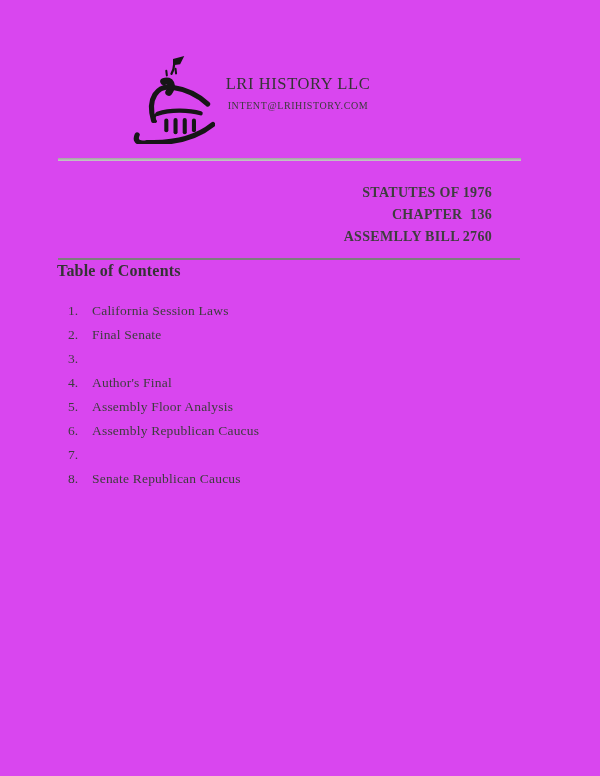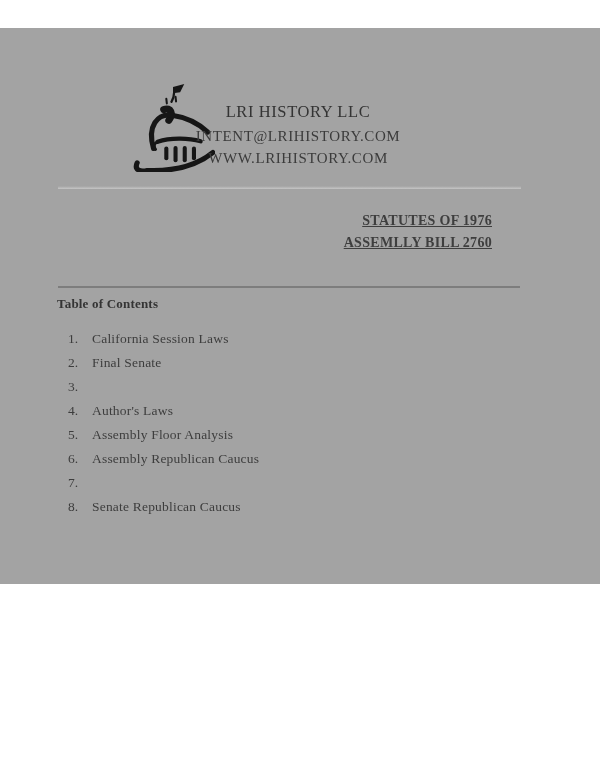--- a/index.html
+++ b/index.html
@@ -3,26 +3,25 @@
 <meta charset="utf-8">
 <style>
   html, body {
     margin: 0;
     padding: 0;
     background: #ffffff;
   }
   .page {
     position: relative;
     width: 600px;
-    height: 556px;
-    background: #a3a3a3;
+    height: 776px;
+    background: #d946ef;
     font-family: "Liberation Serif", "DejaVu Serif", serif;
     color: #3a3a3a;
     overflow: hidden;
-    margin-top: 28px;
   }
 
   
   .logo {
     position: absolute;
     left: 133px;
     top: 56px;
     width: 82px;
     height: 88px;
   }
@@ -34,21 +33,21 @@
     text-align: center;
     color: #3b3b3b;
   }
   .company-name {
     font-size: 16.5px;
     letter-spacing: 0.6px;
     margin-bottom: 6px;
     color: #343434;
   }
   .contact-line {
-    font-size: 15px;
+    font-size: 10px;
     letter-spacing: 0.6px;
     margin-bottom: 5px;
     color: #3b3b3b;
   }
 
   
   .divider-top {
     position: absolute;
     left: 58px;
     top: 158px;
@@ -72,30 +71,29 @@
     right: 108px;
     text-align: right;
     font-weight: bold;
     font-size: 14px;
     line-height: 22px;
     letter-spacing: 0.3px;
     color: #3e3e3e;
   }
   .reference-line {
     white-space: pre-wrap; 
-    text-decoration: underline;
   }
 
   
   .toc-title {
     position: absolute;
     left: 57px;
-    top: 268px;
+    top: 262px;
     font-weight: bold;
-    font-size: 13px;
+    font-size: 16px;
     letter-spacing: 0.2px;
     color: #343434;
   }
   .toc-list {
     position: absolute;
     left: 0;
     top: 303px;
     width: 600px;
   }
   .toc-item {
@@ -141,27 +139,27 @@
       <path d="M50.5 62.5 L50.5 74.5" stroke-width="4"></path>
       <path d="M59.5 63 L59.5 72.5" stroke-width="4"></path>
 
       <path d="M4 77 C1 83.5 6.5 86.5 14 84.5 C40 85.5 62 80 78 67" stroke-width="5"></path>
     </g>
   </svg>
 
   <div class="contact-block">
     <div class="company-name">LRI HISTORY LLC</div>
     <div class="contact-line">INTENT@LRIHISTORY.COM</div>
-    <div class="contact-line">WWW.LRIHISTORY.COM</div>
   </div>
 
   <div class="divider-top"></div>
 
   <div class="reference-block">
     <div class="reference-line">STATUTES OF 1976</div>
+    <div class="reference-line">CHAPTER  136</div>
     <div class="reference-line">ASSEMLLY BILL 2760</div>
   </div>
 
   <div class="divider-bottom"></div>
 
   <div class="toc-title">Table of Contents</div>
 
   <div class="toc-list">
     <div class="toc-item">
       <span class="toc-num">1.</span>
@@ -169,21 +167,21 @@
     </div>
     <div class="toc-item">
       <span class="toc-num">2.</span>
       <span class="toc-label">Final Senate</span>
     </div>
     <div class="toc-item">
       <span class="toc-num">3.</span>
     </div>
     <div class="toc-item">
       <span class="toc-num">4.</span>
-      <span class="toc-label">Author's Laws</span>
+      <span class="toc-label">Author's Final</span>
     </div>
     <div class="toc-item">
       <span class="toc-num">5.</span>
       <span class="toc-label">Assembly Floor Analysis</span>
     </div>
     <div class="toc-item">
       <span class="toc-num">6.</span>
       <span class="toc-label">Assembly Republican Caucus</span>
     </div>
     <div class="toc-item">

